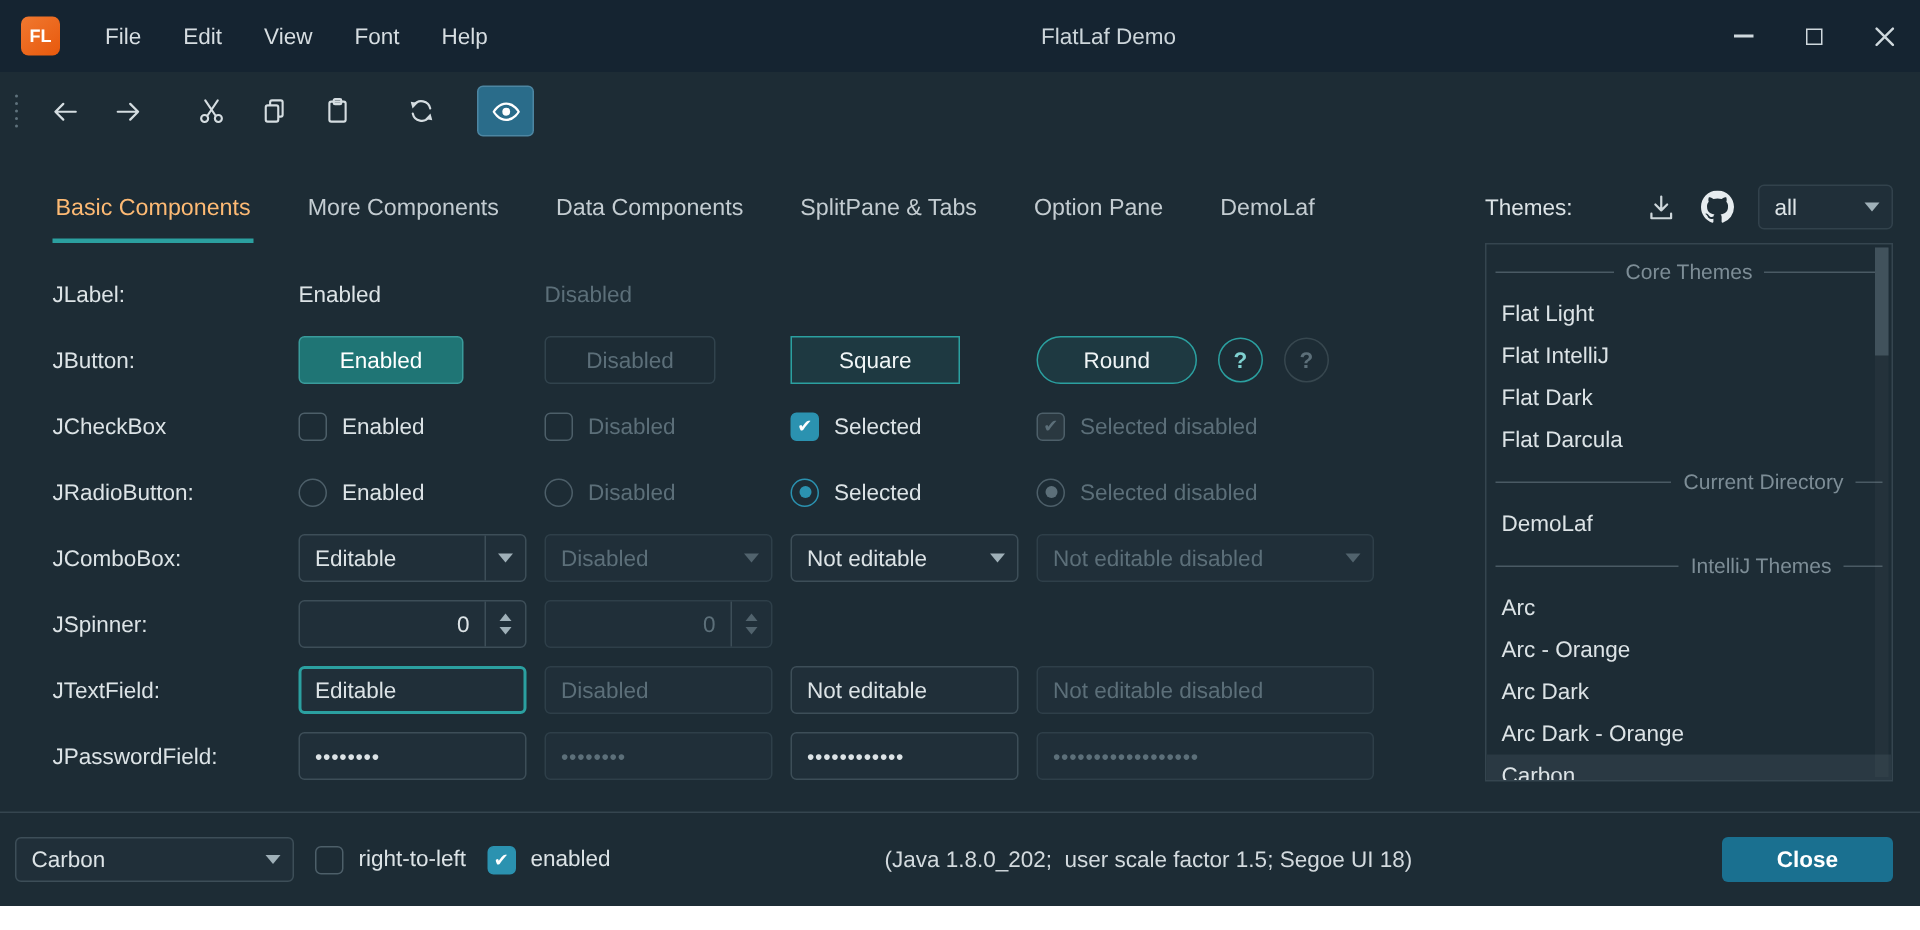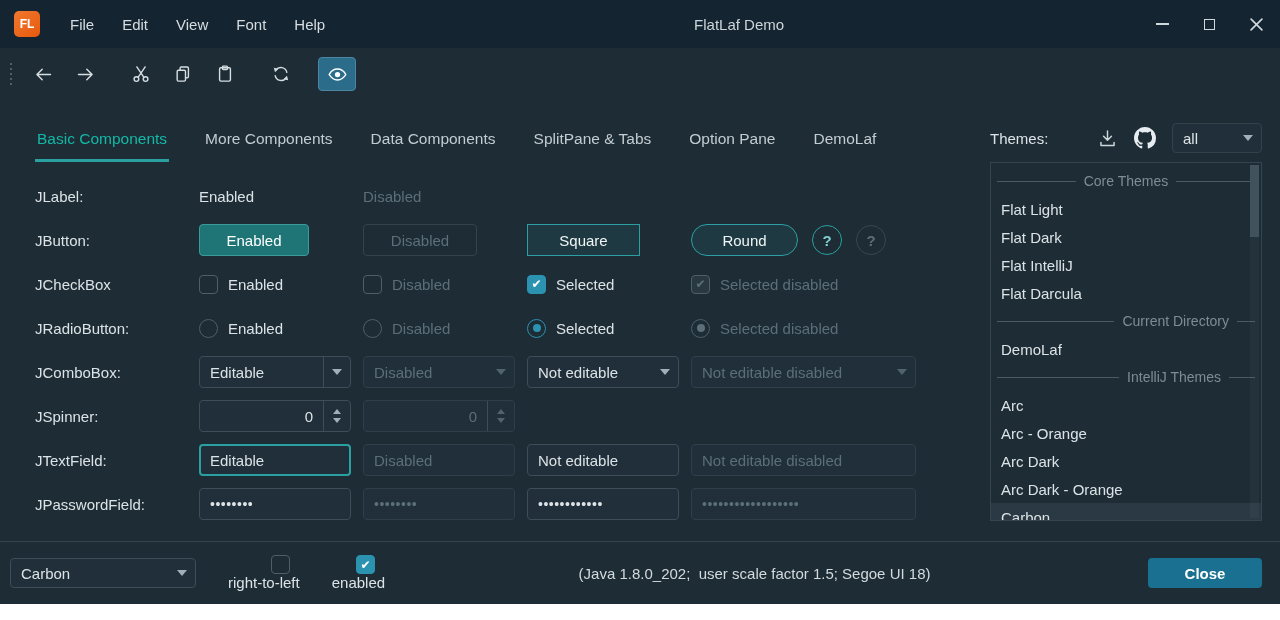--- a/index.html
+++ b/index.html
@@ -30,21 +30,21 @@
   .tb-btn{width:38px;height:34px;margin-right:4px;display:flex;align-items:center;justify-content:center;border-radius:4px;}
   .tb-btn svg{stroke:#d5dde1;fill:none;stroke-width:1.7;stroke-linecap:round;stroke-linejoin:round;}
   .tb-btn.toggled{background:var(--toggle-fill);border:1px solid #4d86a2;}
   .ml-sep{margin-left:14px;}
 
   
   .content{flex:1;display:flex;min-height:0;}
   .left{width:988px;flex:none;display:flex;flex-direction:column;padding-left:35px;}
   .tabsbar{height:62px;display:flex;align-items:flex-end;gap:34px;flex:none;}
   .tab{padding:0 2px 11px;color:#c3ccd1;border-bottom:3px solid transparent;font-size:15.5px;white-space:nowrap;}
-  .tab.selected{color:#14b8a6;border-bottom-color:var(--accent);}
+  .tab.selected{color:#fdba74;border-bottom-color:var(--accent);}
 
   .rows{flex:1;padding-top:12px;}
   .row{height:44px;display:flex;align-items:center;}
   .cell-label{width:164px;flex:none;}
   .cell{width:164px;flex:none;display:flex;align-items:center;}
   .cell.wide{width:300px;}
   .dim{color:var(--text-disabled);}
 
   .btn{height:32px;border-radius:4px;display:flex;align-items:center;justify-content:center;padding:0 10px;flex:none;}
   .btn.primary{width:110px;background:var(--button-fill);border:1px solid #3a9b9b;color:#fff;}
@@ -108,21 +108,21 @@
   .theme-item.selected{background:#2a3943;}
   .theme-sep{height:28px;display:flex;align-items:center;gap:8px;color:#7d8d96;font-size:14px;padding:0 6px;white-space:nowrap;}
   .theme-sep .line{flex:1;height:1px;background:#4a5a64;}
   .scrollbar{position:absolute;top:2px;right:2px;bottom:2px;width:9px;background:rgba(255,255,255,0.03);}
   .scroll-thumb{width:9px;height:72px;background:#41525c;}
 
   
   .statusbar{height:63px;border-top:1px solid var(--list-border);display:flex;align-items:center;
              padding:0 18px 0 10px;flex:none;}
   .combo.status{width:186px;height:30px;}
-  .sb-check{display:flex;align-items:flex-end;margin-left:32px;flex-direction:column;}
+  .sb-check{display:flex;align-items:flex-start;margin-left:14px;}
   .sb-info{flex:1;text-align:center;color:#d3dade;white-space:pre;}
   .close-btn{width:114px;height:30px;background:var(--close-fill);border-radius:4px;color:#fff;font-weight:600;
              display:flex;align-items:center;justify-content:center;flex:none;margin-left:24px;}
 </style>
 </head>
 <body>
 
 <div class="window">
 
   <div class="titlebar">
@@ -395,22 +395,22 @@
         </div>
       </div>
 
       <div class="themes-list">
         <div class="theme-sep">
             <span class="line"></span>
             <span>Core Themes</span>
             <span class="line"></span>
           </div>
         <div class="theme-item">Flat Light</div>
+        <div class="theme-item">Flat IntelliJ</div>
         <div class="theme-item">Flat Dark</div>
-        <div class="theme-item">Flat IntelliJ</div>
         <div class="theme-item">Flat Darcula</div>
         <div class="theme-sep">
             <span class="line"></span>
             <span>Current Directory</span>
             <span class="line" style="flex:0 0 18px"></span>
           </div>
         <div class="theme-item">DemoLaf</div>
         <div class="theme-sep">
             <span class="line"></span>
             <span>IntelliJ Themes</span>

